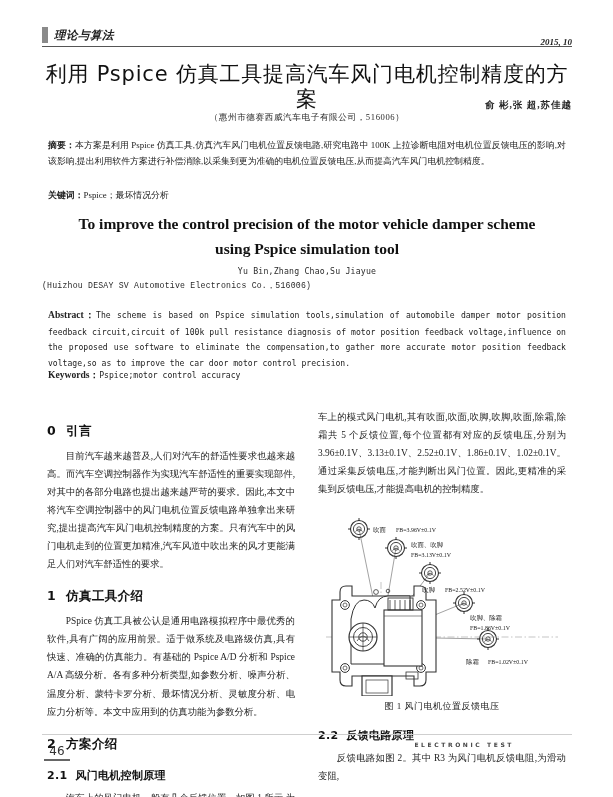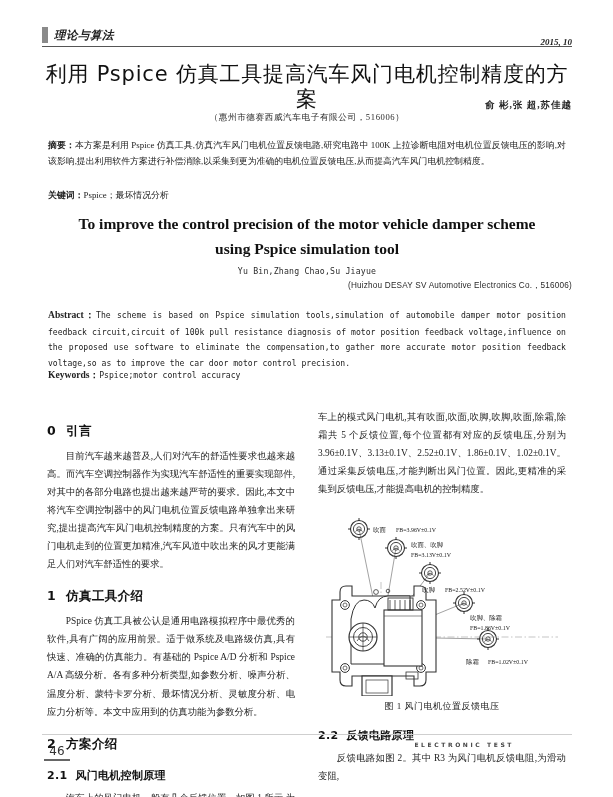--- a/index.html
+++ b/index.html
@@ -136,22 +136,22 @@
     text-align: center;
     font-family: "DejaVu Sans Mono", "Liberation Mono", monospace;
     font-size: 8.2px;
     letter-spacing: 0.2px;
     color: #2a2a2a;
   }
   .affil-en {
     position: absolute;
     left: 42px; top: 280px;
     width: 530px;
-    text-align: right;
-    font-family: Liberation Sans, sans-serif;
+    text-align: left;
+    font-family: Liberation Mono, monospace;
     font-size: 8.2px;
     letter-spacing: 0.2px;
     color: #2a2a2a;
   }
 
   
   .abs-en {
     position: absolute;
     left: 48px; top: 306px;
     width: 518px;

